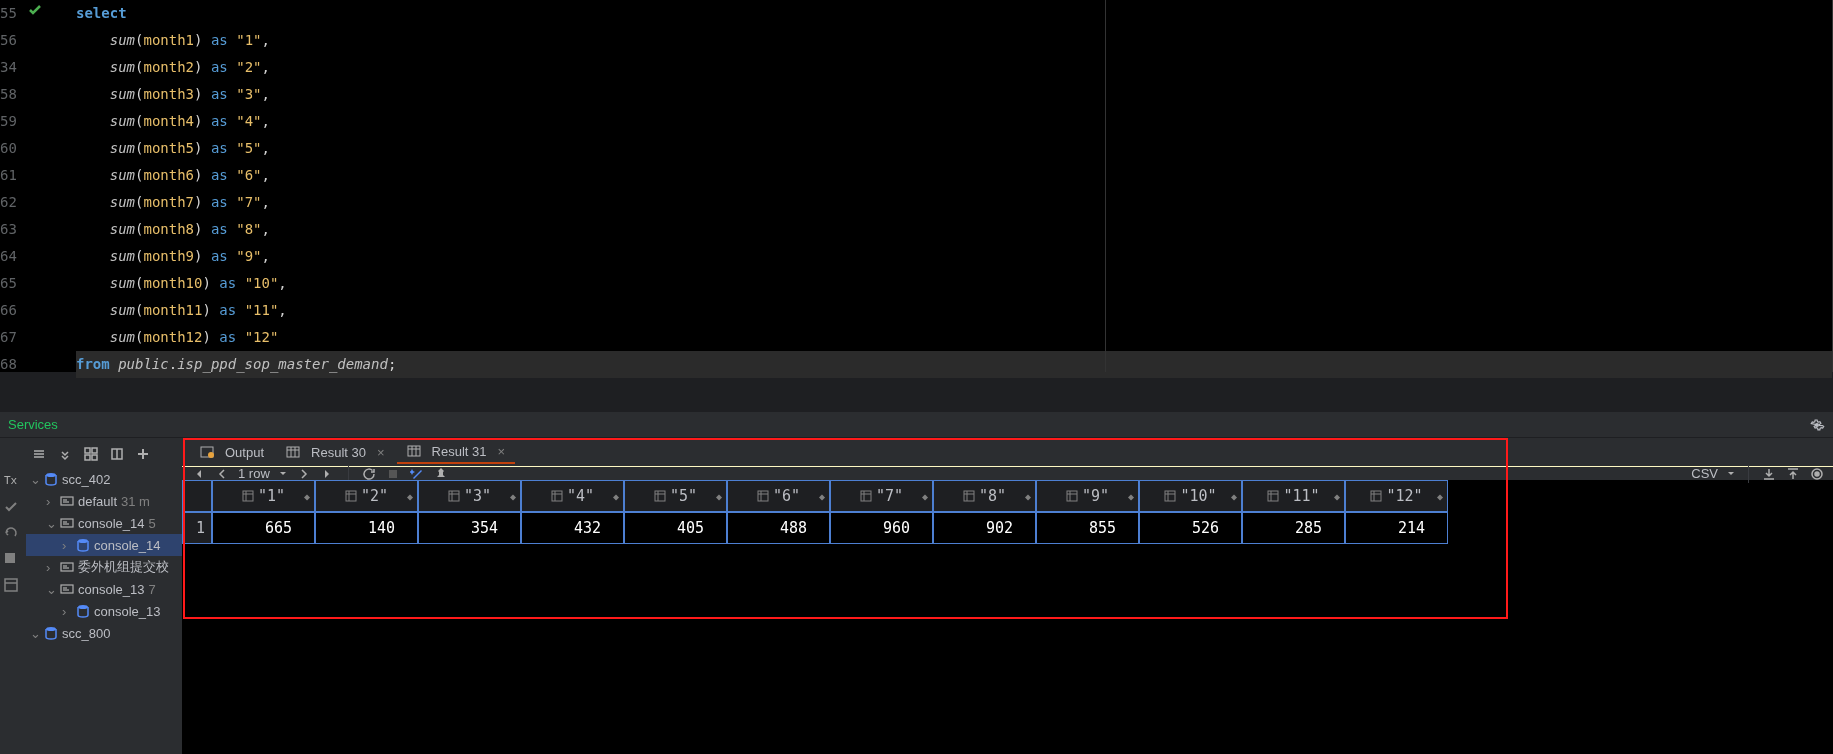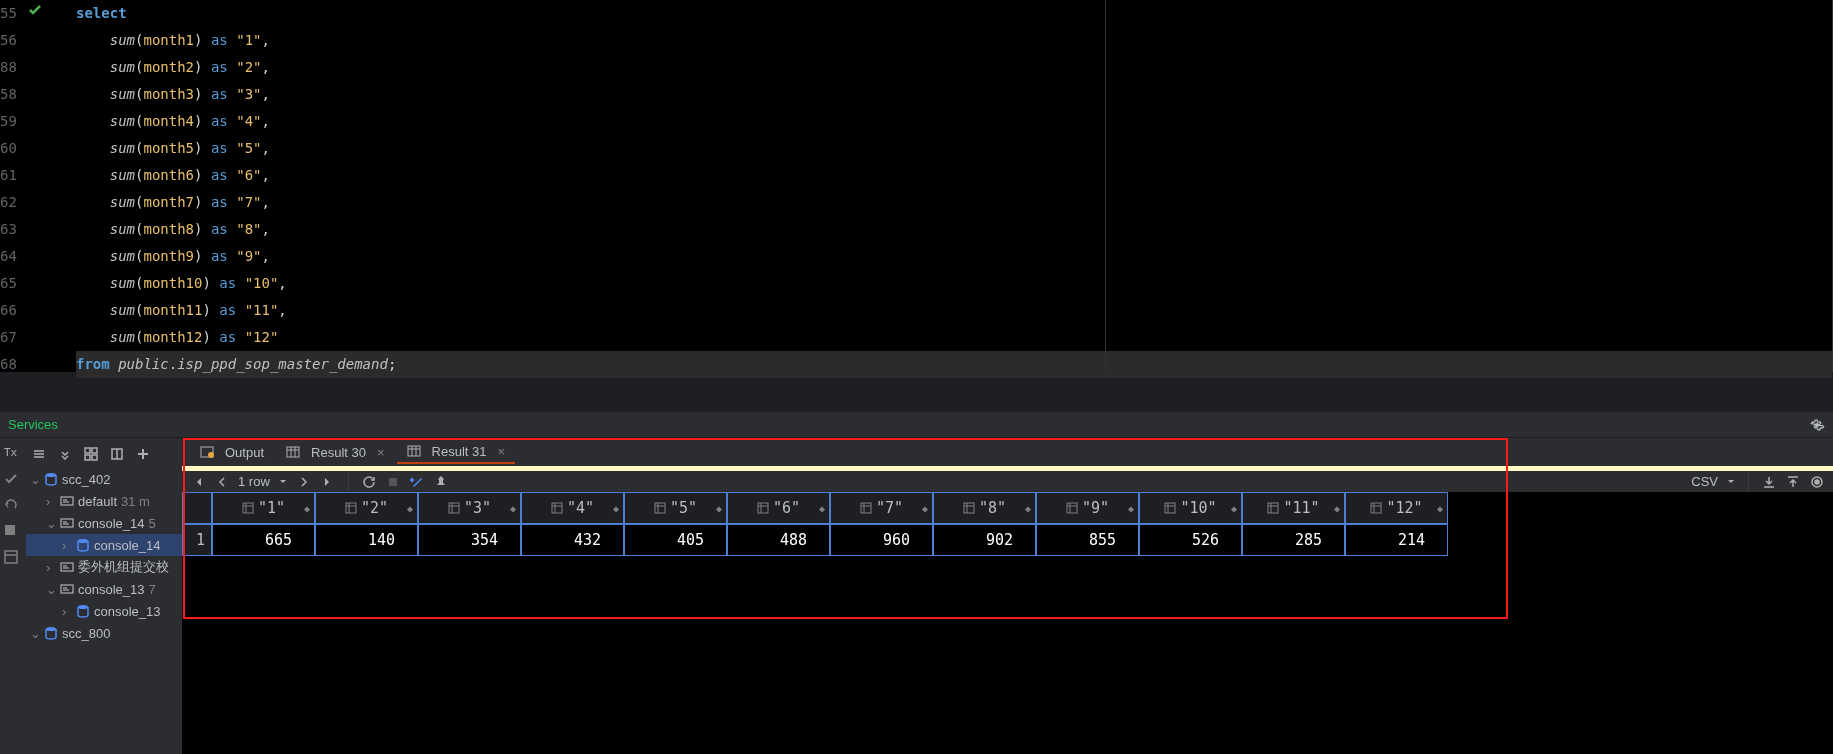--- a/index.html
+++ b/index.html
@@ -81,20 +81,21 @@
     display: flex;
   }
   .left-toolbar {
     width: 26px;
     background: #2b2d30;
     display: flex;
     flex-direction: column;
     align-items: center;
     gap: 8px;
     padding-top: 8px;
+    margin-top: 28px;
   }
   .left-toolbar .tb-btn { width: 18px; height: 18px; color: #808080; cursor: pointer; }
   .tree-panel {
     width: 156px;
     background: #2b2d30;
     padding-top: 4px;
     overflow: hidden;
   }
   .tree-toolbar {
     height: 26px;
@@ -157,27 +158,27 @@
     color: #bcbec4;
     font-family: -apple-system, "Segoe UI", sans-serif;
     font-size: 13px;
     cursor: pointer;
   }
   .tab.active { border-bottom: 2px solid #c2410c; }
   .tab .close { color: #808080; }
   .tab-icon { width: 14px; height: 14px; color: #afafaf; }
 
   .result-toolbar {
-    height: 26px;
+    height: 14px;
     background: #2b2d30;
     display: flex;
     align-items: center;
     padding: 0 8px;
     gap: 8px;
-    border-top: 5px solid #fef9c3;
+    border-top: 1px solid #fef9c3;
   }
   .rt-btn { width: 16px; height: 16px; color: #afafaf; cursor: pointer; display: flex; align-items: center; justify-content: center; }
   .rt-sep { width: 1px; height: 18px; background: #393b40; margin: 0 4px; }
   .rt-text { color: #bcbec4; font-size: 13px; font-family: -apple-system, sans-serif; }
   .rt-spacer { flex: 1; }
 
   .data-grid {
     background: #000;
     display: flex;
     flex-direction: column;
@@ -229,21 +230,21 @@
 <body>
 
 <div class="editor-area">
   <div class="gutter" id="gutter">
       <div class="gutter-line">55<span class="gutter-check">
           <svg width="14" height="14" viewBox="0 0 14 14" stroke="currentColor" fill="none" stroke-width="2.5">
             <path d="M2 7l3 3 7-7"></path>
           </svg>
         </span></div>
       <div class="gutter-line">56</div>
-      <div class="gutter-line">88</div>
+      <div class="gutter-line">34</div>
       <div class="gutter-line">58</div>
       <div class="gutter-line">59</div>
       <div class="gutter-line">60</div>
       <div class="gutter-line">61</div>
       <div class="gutter-line">62</div>
       <div class="gutter-line">63</div>
       <div class="gutter-line">64</div>
       <div class="gutter-line">65</div>
       <div class="gutter-line">66</div>
       <div class="gutter-line">67</div>

